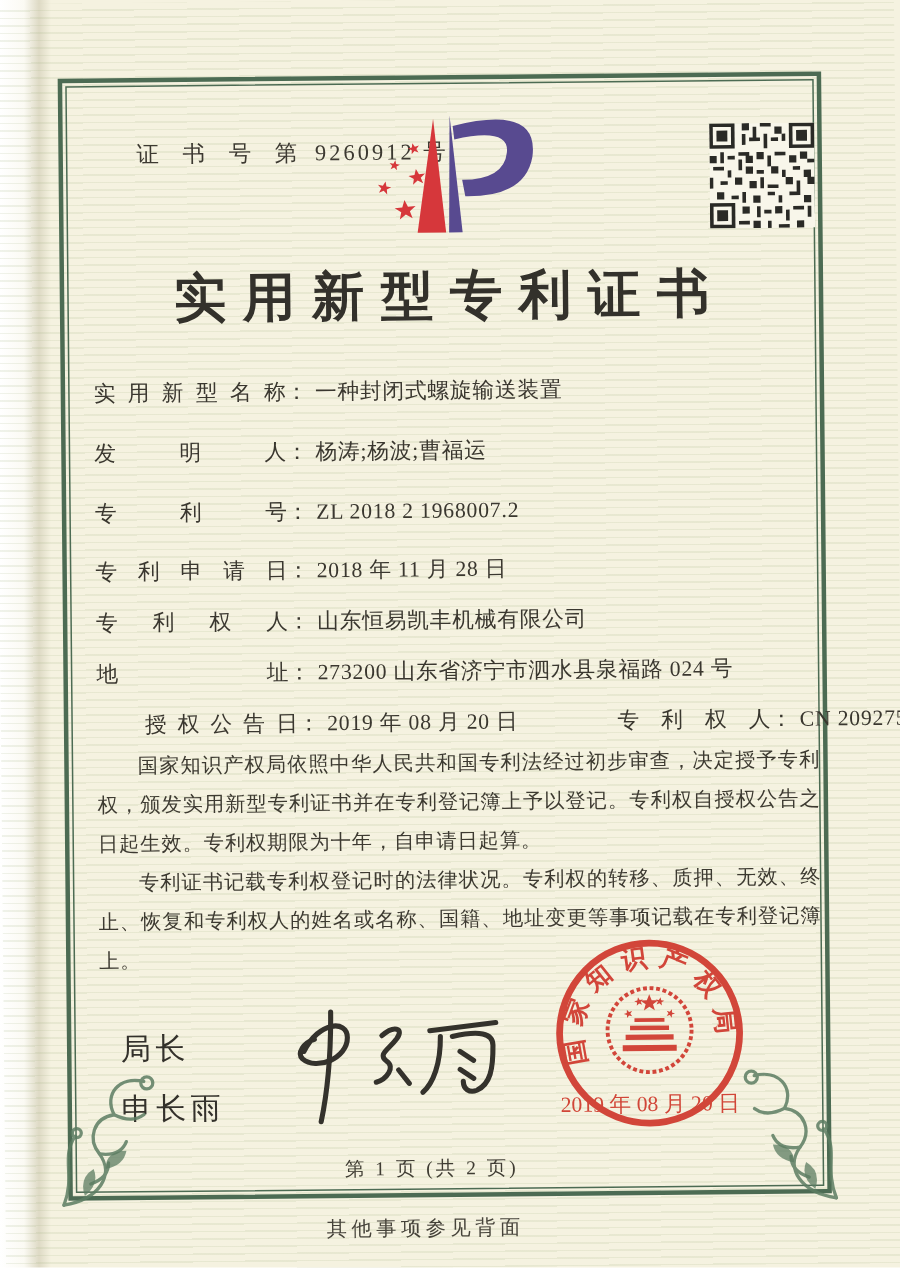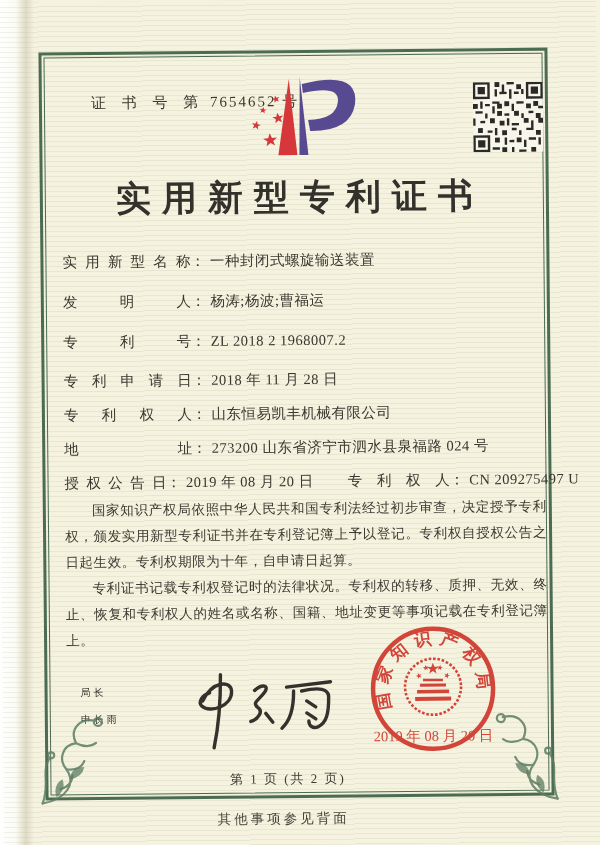--- a/index.html
+++ b/index.html
@@ -25,48 +25,48 @@
   }
   .cert-no .seg{letter-spacing:6px;}
   .logo{position:absolute;left:178px;top:6px;}
   .qr{position:absolute;left:428px;top:28px;}
   .title{
     position:absolute;left:0;right:0;top:118px;margin:0;text-align:center;
     font-size:35px;font-weight:600;color:#33312b;letter-spacing:11px;text-indent:11px;
   }
   .row{position:absolute;left:16px;right:10px;font-size:14.5px;color:#3a372f;white-space:nowrap;}
   .lbl{display:inline-block;width:128px;text-align:justify;text-align-last:justify;vertical-align:baseline;}
-  .lbl2{display:inline-block;width:102px;text-align:justify;text-align-last:justify;vertical-align:baseline;}
+  .lbl2{display:inline-block;width:102px;text-align:justify;text-align-last:justify;vertical-align:baseline;margin-left:32px;}
   .colon{margin:0 5px 0 0;}
   .val{letter-spacing:0.5px;}
   .pair2{margin-left:34px;}
   .paras{position:absolute;left:16px;top:440px;width:482px;color:#3d3a31;font-size:13.5px;line-height:26px;letter-spacing:0.6px;text-align:justify;}
   .paras p{margin:0;text-indent:2em;}
-  .director{position:absolute;left:30px;top:628px;font-size:10px;color:#33312b;font-family:"Liberation Sans","DejaVu Sans",sans-serif;}
+  .director{position:absolute;left:30px;top:628px;font-size:20px;color:#33312b;font-family:"Liberation Sans","DejaVu Sans",sans-serif;}
   .director div{margin-bottom:13px;letter-spacing:3px;}
   .signature{position:absolute;left:136px;top:612px;}
   .seal{position:absolute;left:300px;top:566px;opacity:0.93;}
   .page-info{position:absolute;left:0;right:24px;top:714px;text-align:center;font-size:13px;color:#3f3c33;letter-spacing:2px;}
   .flourish{position:absolute;bottom:-12px;}
   .flourish.fl-left{left:-12px;}
   .flourish.fl-right{right:-12px;transform:scaleX(-1);}
   .footer-note{position:absolute;left:0;right:40px;top:810px;text-align:center;font-size:13.5px;color:#46433a;letter-spacing:3px;}
 </style>
 </head>
 <body>
 
 <div class="photo">
   <div class="paper-texture"></div>
 
   <div class="frame">
     <div class="frame-inner">
 
       <div class="cert-no">
         <span class="seg">证 书 号 第</span>
-        <span>7654652</span>
+        <span>9260912</span>
         <span>号</span>
       </div>
 
       <svg class="logo" width="180" height="110" viewBox="0 0 180 110">
         <defs>
           <path id="lstar" d="M0,-7 L1.9,-2.2 7,-2.2 2.9,0.9 4.3,5.7 0,2.8 -4.3,5.7 -2.9,0.9 -7,-2.2 -1.9,-2.2 Z"></path>
         </defs>
         <g fill="#d6373b">
           <use href="#lstar" transform="translate(53,37) scale(0.55) rotate(-15)"></use>
           <use href="#lstar" transform="translate(40,48) scale(0.5) rotate(10)"></use>

